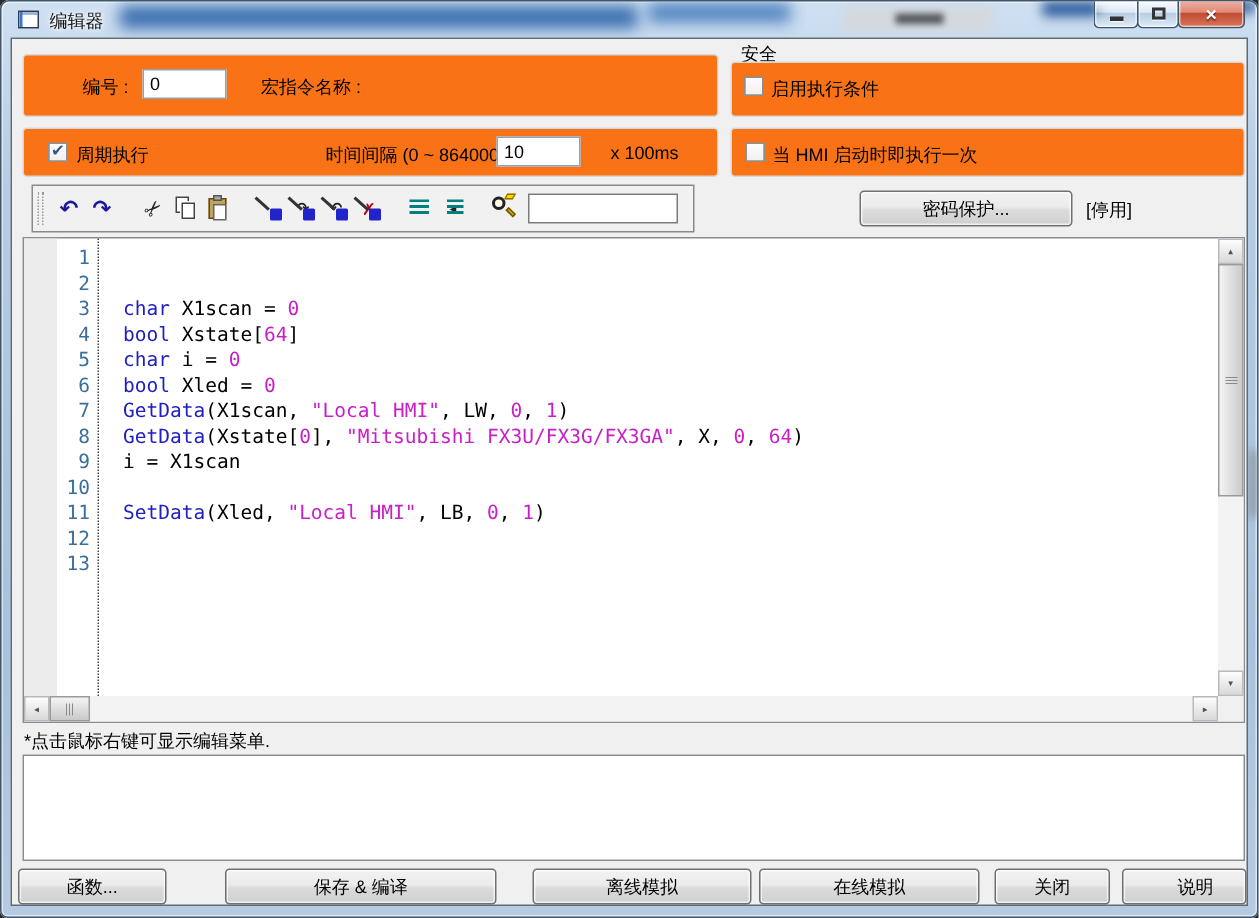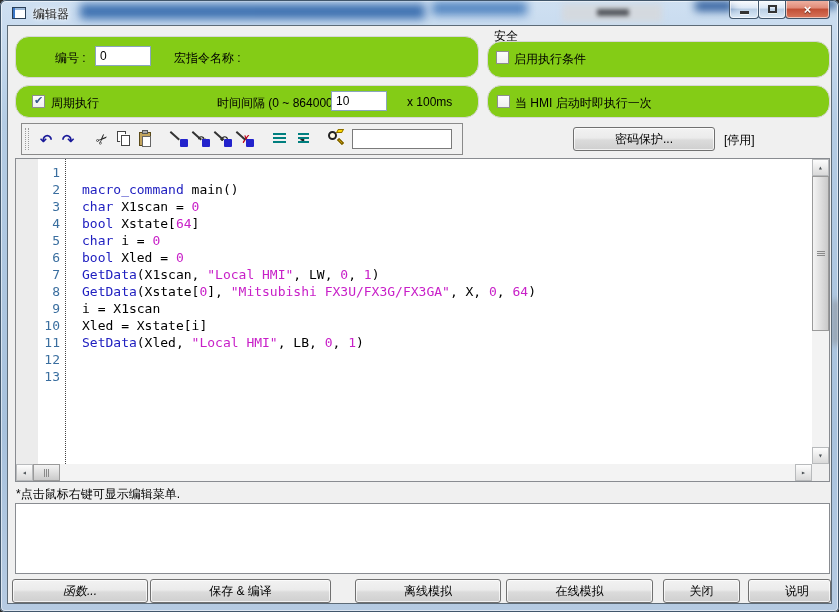--- a/index.html
+++ b/index.html
@@ -21,21 +21,21 @@
     display:flex; align-items:center; justify-content:center;
     background:linear-gradient(to bottom,rgba(255,255,255,.95),rgba(235,242,250,.5) 45%,rgba(160,185,210,.45) 50%,rgba(225,238,250,.8));
     box-shadow:inset 0 0 0 1px rgba(255,255,255,.6); }
   .wb.min { width:30px; } .wb.max { width:28px; } 
   .wb.close { width:45px; background:linear-gradient(to bottom,#f0b5a6 0%,#e08a77 45%,#c14e35 50%,#d8755b 100%); }
   .g-min { width:9px; height:3px; background:#333; margin-top:7px; box-shadow:0 1px 0 rgba(255,255,255,.7); }
   .g-max { width:9px; height:8px; border:2px solid #333; box-shadow:0 1px 0 rgba(255,255,255,.6); }
   .g-close { color:#fff; font-weight:bold; font-size:13px; line-height:1; text-shadow:0 1px 1px rgba(0,0,0,.5); }
   
   .client { position:absolute; left:7px; right:7px; top:25px; bottom:8px; background:#f0f0f0; border:1px solid #5d6b77; }
-  .group { position:absolute; border:1px solid #d7d7d7; border-radius:14px; background:#84cc16; }
+  .group { position:absolute; border:1px solid #d7d7d7; border-radius:3px; background:#f97316; }
   .lab { position:absolute; white-space:nowrap; }
   .tb { position:absolute; border:1px solid #8aa5bd; background:#fff; font-size:12px; padding:1px 4px;
         font-family:"Liberation Sans",sans-serif; }
   .cb { position:absolute; width:13px; height:13px; background:linear-gradient(#fdfdfd,#f0f0f0); border:1px solid #8e8f8f; }
   .cb.on::after { content:"✔"; position:absolute; left:1px; top:-2px; color:#36598c; font-size:11px; font-weight:bold; }
   .btn { position:absolute; border:1px solid #707070; border-radius:3px; color:#000; font-size:12px;
     background:linear-gradient(to bottom,#f2f2f2 0%,#ebebeb 45%,#dbdbdb 55%,#cfcfcf 100%);
     display:flex; align-items:center; justify-content:center; box-shadow:inset 0 0 0 1px rgba(255,255,255,.7); }
   
   .toolbar { position:absolute; left:13px; top:97px; width:442px; height:32px; border:1px solid #8a8a8a; background:#f1f1f1; }
@@ -216,21 +216,20 @@
     <div class="editor">
       <div class="sel-margin"></div>
       <div class="gutter-line"></div>
       <div class="code-lines">
           <div class="cl">
             <span class="ln">1</span>
             <span class="ct"></span>
           </div>
           <div class="cl">
             <span class="ln">2</span>
-            <span class="ct"><span class="c-k">macro_command</span><span class="c-p"> main()</span></span>
           </div>
           <div class="cl">
             <span class="ln">3</span>
             <span class="ct"><span class="c-k">char</span><span class="c-p"> X1scan = </span><span class="c-n">0</span></span>
           </div>
           <div class="cl">
             <span class="ln">4</span>
             <span class="ct"><span class="c-k">bool</span><span class="c-p"> Xstate[</span><span class="c-n">64</span><span class="c-p">]</span></span>
           </div>
           <div class="cl">
@@ -248,21 +247,20 @@
           <div class="cl">
             <span class="ln">8</span>
             <span class="ct"><span class="c-k">GetData</span><span class="c-p">(Xstate[</span><span class="c-n">0</span><span class="c-p">], </span><span class="c-s">"Mitsubishi FX3U/FX3G/FX3GA"</span><span class="c-p">, X, </span><span class="c-n">0</span><span class="c-p">, </span><span class="c-n">64</span><span class="c-p">)</span></span>
           </div>
           <div class="cl">
             <span class="ln">9</span>
             <span class="ct"><span class="c-p">i = X1scan</span></span>
           </div>
           <div class="cl">
             <span class="ln">10</span>
-            <span class="ct"><span class="c-p">Xled = Xstate[i]</span></span>
           </div>
           <div class="cl">
             <span class="ln">11</span>
             <span class="ct"><span class="c-k">SetData</span><span class="c-p">(Xled, </span><span class="c-s">"Local HMI"</span><span class="c-p">, LB, </span><span class="c-n">0</span><span class="c-p">, </span><span class="c-n">1</span><span class="c-p">)</span></span>
           </div>
           <div class="cl">
             <span class="ln">12</span>
             <span class="ct"></span>
           </div>
           <div class="cl">
@@ -278,21 +276,21 @@
         <div class="sb-btn h-lf">◂</div>
         <div class="h-thumb"></div>
         <div class="sb-btn h-rt">▸</div>
       </div>
       <div class="sb-corner"></div>
     </div>
 
     <div class="hint">*点击鼠标右键可显示编辑菜单.</div>
     <div class="msgbox"></div>
 
-    <div class="btn" style="left:4px;top:553px;width:136px;height:24px;font-style:italic;">
+    <div class="btn" style="left:4px;top:553px;width:99px;height:24px;">
         <span>函数...</span>
       </div>
     <div class="btn" style="left:347px;top:553px;width:146px;height:24px;">
         <span>离线模拟</span>
       </div>
     <div class="btn" style="left:142px;top:553px;width:181px;height:24px;">
         <span>保存 &amp; 编译</span>
       </div>
     <div class="btn" style="left:498px;top:553px;width:147px;height:24px;">
         <span>在线模拟</span>

